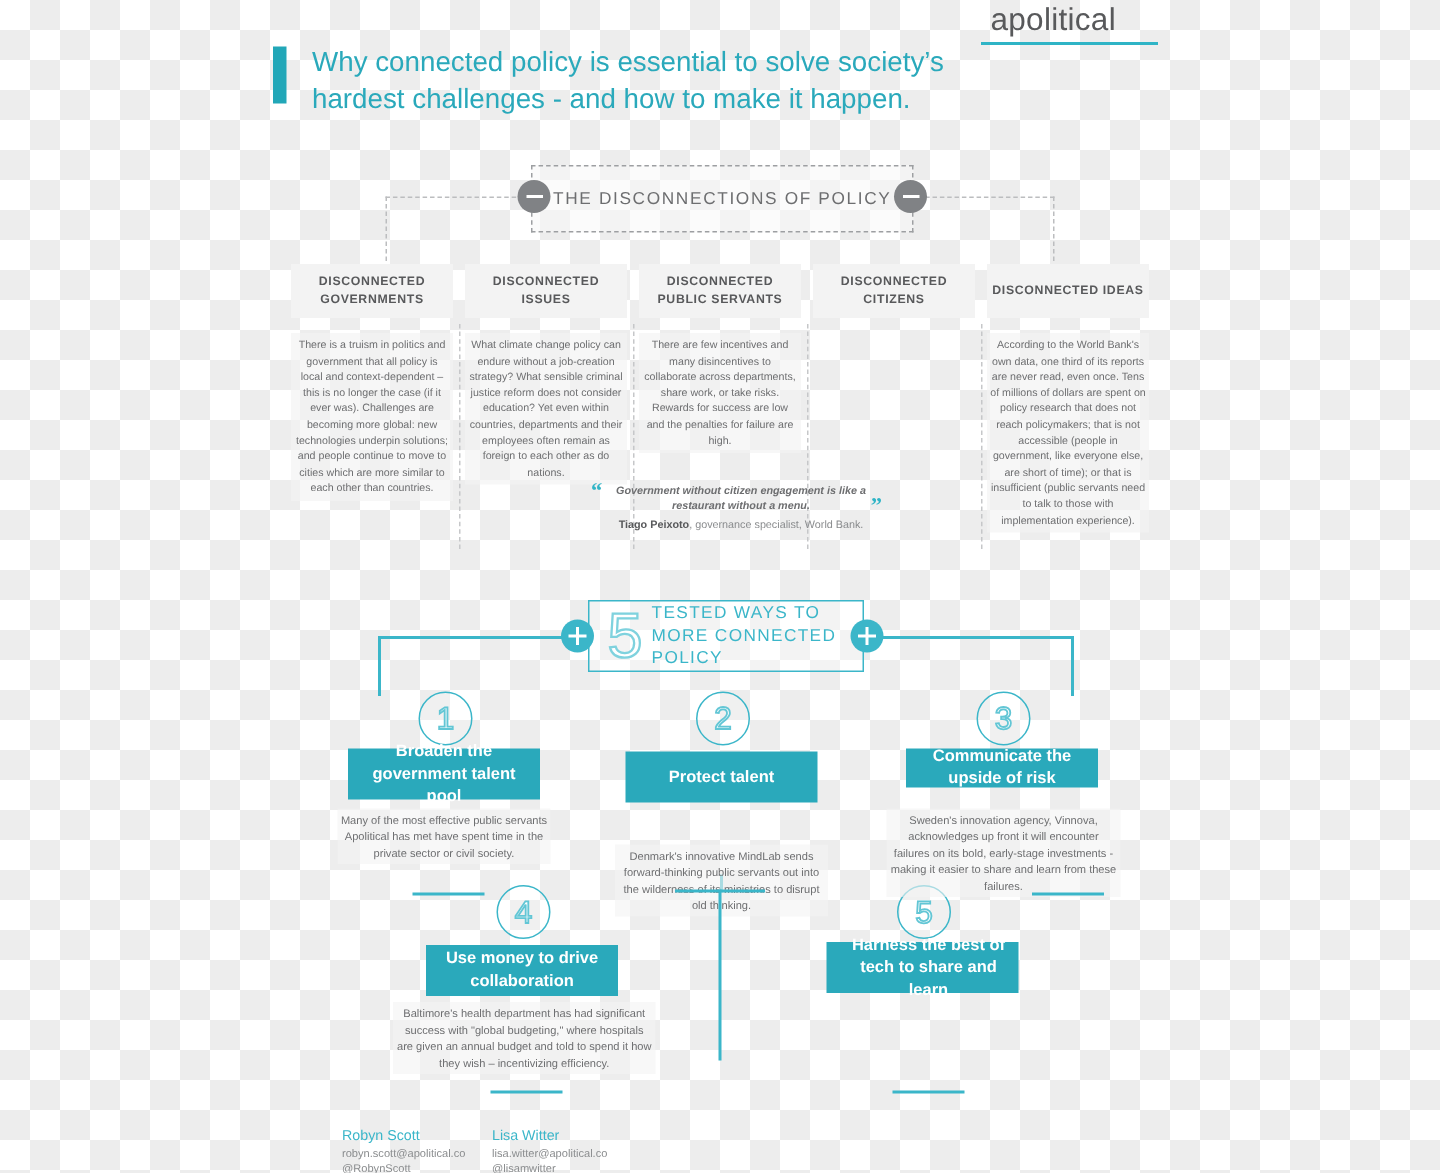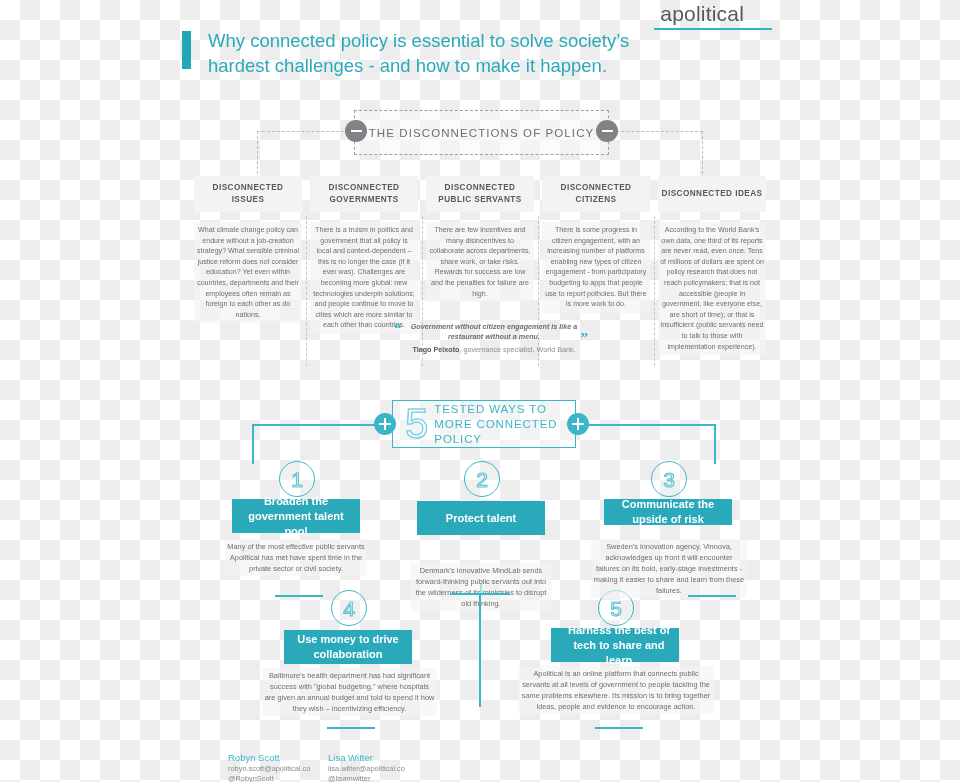--- a/index.html
+++ b/index.html
@@ -155,37 +155,36 @@
   </div>
   <div class="abs minus-node" id="minus-left">
       <i></i>
     </div>
   <div class="abs minus-node" id="minus-right">
       <i></i>
     </div>
 
   <div class="abs" id="disc-cols">
     <div class="disc-col">
+      <div class="disc-head">DISCONNECTED GOVERNMENTS</div>
+      <div class="disc-body">There is a truism in politics and government that all policy is local and context-dependent – this is no longer the case (if it ever was). Challenges are becoming more global: new technologies underpin solutions; and people continue to move to cities which are more similar to each other than countries.</div>
+      <div class="col-sep"></div>
+    </div>
+    <div class="disc-col">
       <div class="disc-head">DISCONNECTED ISSUES</div>
       <div class="disc-body">What climate change policy can endure without a job-creation strategy? What sensible criminal justice reform does not consider education? Yet even within countries, departments and their employees often remain as foreign to each other as do nations.</div>
       <div class="col-sep"></div>
     </div>
     <div class="disc-col">
-      <div class="disc-head">DISCONNECTED GOVERNMENTS</div>
-      <div class="disc-body">There is a truism in politics and government that all policy is local and context-dependent – this is no longer the case (if it ever was). Challenges are becoming more global: new technologies underpin solutions; and people continue to move to cities which are more similar to each other than countries.</div>
-      <div class="col-sep"></div>
-    </div>
-    <div class="disc-col">
       <div class="disc-head">DISCONNECTED PUBLIC SERVANTS</div>
       <div class="disc-body">There are few incentives and many disincentives to collaborate across departments, share work, or take risks. Rewards for success are low and the penalties for failure are high.</div>
       <div class="col-sep"></div>
     </div>
     <div class="disc-col">
       <div class="disc-head">DISCONNECTED CITIZENS</div>
-      <div class="disc-body">There is some progress in citizen engagement, with an increasing number of platforms enabling new types of citizen engagement - from participatory budgeting to apps that people use to report potholes. But there is more work to do.</div>
       <div class="col-sep"></div>
     </div>
     <div class="disc-col">
       <div class="disc-head">DISCONNECTED IDEAS</div>
       <div class="disc-body">According to the World Bank's own data, one third of its reports are never read, even once. Tens of millions of dollars are spent on policy research that does not reach policymakers; that is not accessible (people in government, like everyone else, are short of time); or that is insufficient (public servants need to talk to those with implementation experience).</div>
     </div>
   </div>
 
   <div class="abs" id="quote-box">
     <span id="quote-open">“</span>
@@ -238,21 +237,20 @@
   <div class="step-title" id="s2-title">Protect talent</div>
   <div class="step-body" id="s2-body">Denmark's innovative MindLab sends forward-thinking public servants out into the wilderness of its ministries to disrupt old thinking.</div>
 
   <div class="step-title" id="s3-title">Communicate the upside of risk</div>
   <div class="step-body" id="s3-body">Sweden's innovation agency, Vinnova, acknowledges up front it will encounter failures on its bold, early-stage investments - making it easier to share and learn from these failures.</div>
 
   <div class="step-title" id="s4-title">Use money to drive collaboration</div>
   <div class="step-body" id="s4-body">Baltimore's health department has had significant success with "global budgeting," where hospitals are given an annual budget and told to spend it how they wish – incentivizing efficiency.</div>
 
   <div class="step-title" id="s5-title">Harness the best of tech to share and learn</div>
-  <div class="step-body" id="s5-body">Apolitical is an online platform that connects public servants at all levels of government to people tackling the same problems elsewhere. Its mission is to bring together ideas, people and evidence to encourage action.</div>
 
   <div class="tl" id="c-mid-left"></div>
   <div class="tl" id="c-mid-right"></div>
   <div class="tl" id="c-mid-center-h"></div>
   <div class="tl" id="c-mid-center-v"></div>
   <div class="tl" id="c-foot-left"></div>
   <div class="tl" id="c-foot-right"></div>
 
   <div class="contact" id="contact1">
     <div class="cname">Robyn Scott</div>

